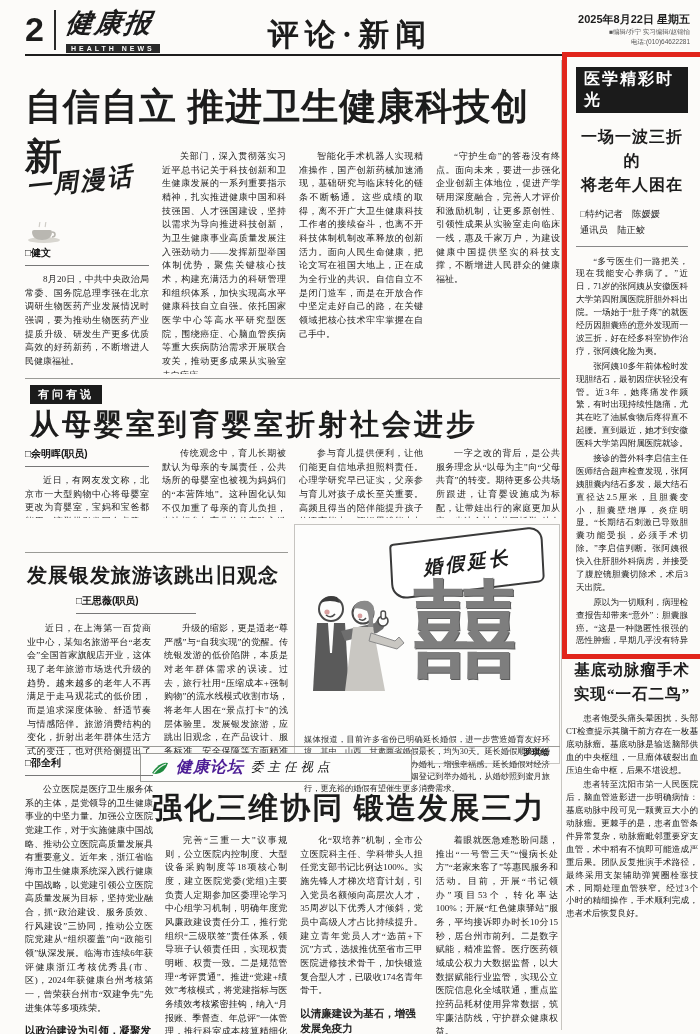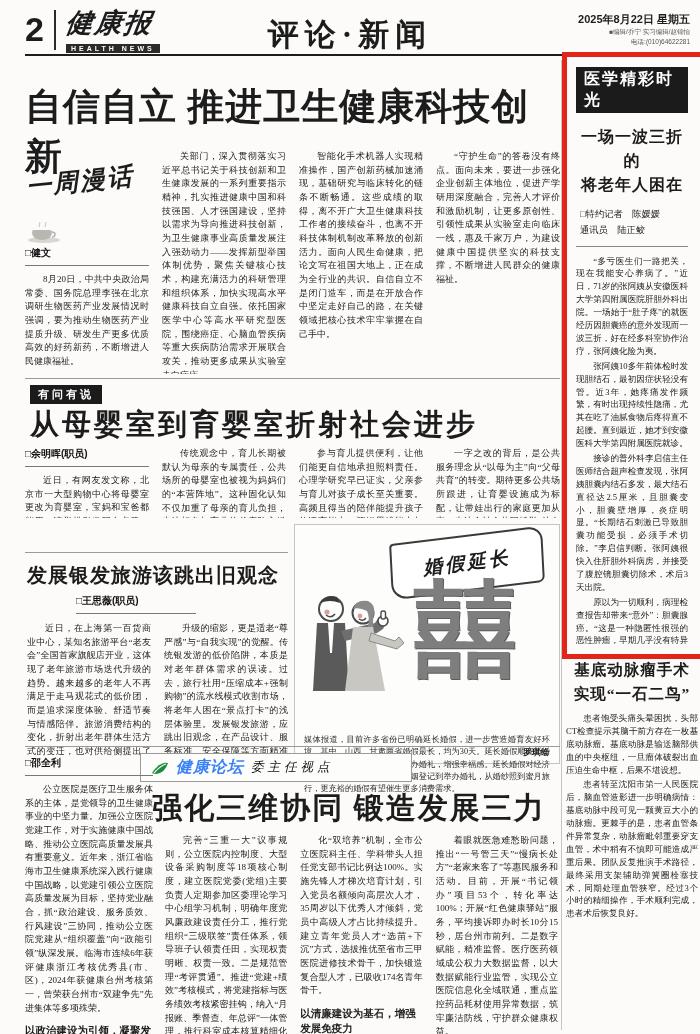--- a/index.html
+++ b/index.html
@@ -35,21 +35,21 @@
   .scroll-banner{position:absolute;left:95px;top:10px;width:150px;height:52px;background:#fff;
                  border:2px solid #3a3a3a;border-radius:4px 14px 6px 16px;transform:rotate(-7deg) skewX(-4deg);
                  display:flex;align-items:center;justify-content:center;}
   .scroll-banner span{font-size:19px;font-weight:bold;font-style:italic;letter-spacing:3px;transform:skewX(4deg);}
   .xi{font-size:104px;font-weight:bold;color:#7e7e7e;line-height:1;font-family:"DejaVu Sans",sans-serif;
       text-shadow:1px 1px 0 #5c5c5c;}
   .caption{font-size:8.2px;line-height:1.5;text-align:justify;color:#2a2a2a;margin-top:37px;}
   .credit{font-weight:bold;text-align:right;font-size:8.6px;}
   
   .forum-banner{border:1px solid #9a9a96;background:#fdfdfc;display:flex;align-items:center;gap:7px;padding:0 10px;}
-  .forum-cn{color:#3b82f6;font-weight:bold;font-style:italic;font-size:16px;letter-spacing:1px;}
+  .forum-cn{color:#4c1d95;font-weight:bold;font-style:italic;font-size:16px;letter-spacing:1px;}
   .forum-sub{font-style:italic;font-size:12.5px;letter-spacing:4px;color:#111;}
   
   .annotation{border:5px solid #e1251b;pointer-events:none;z-index:9;}
   .redbox-inner{padding:8px 8px 6px 8px;}
   .rb-title{text-align:center;font-size:16px;font-weight:bold;line-height:1.5;margin:12px 0 10px 0;letter-spacing:1px;}
   .rb-byline{font-size:9.3px;line-height:1.7;border-bottom:1px solid #888;padding:0 4px 7px 4px;margin-bottom:8px;}
   .rt2{text-align:center;font-size:15.5px;font-weight:bold;line-height:1.55;letter-spacing:1px;}
 </style>
 </head>
 <body>

